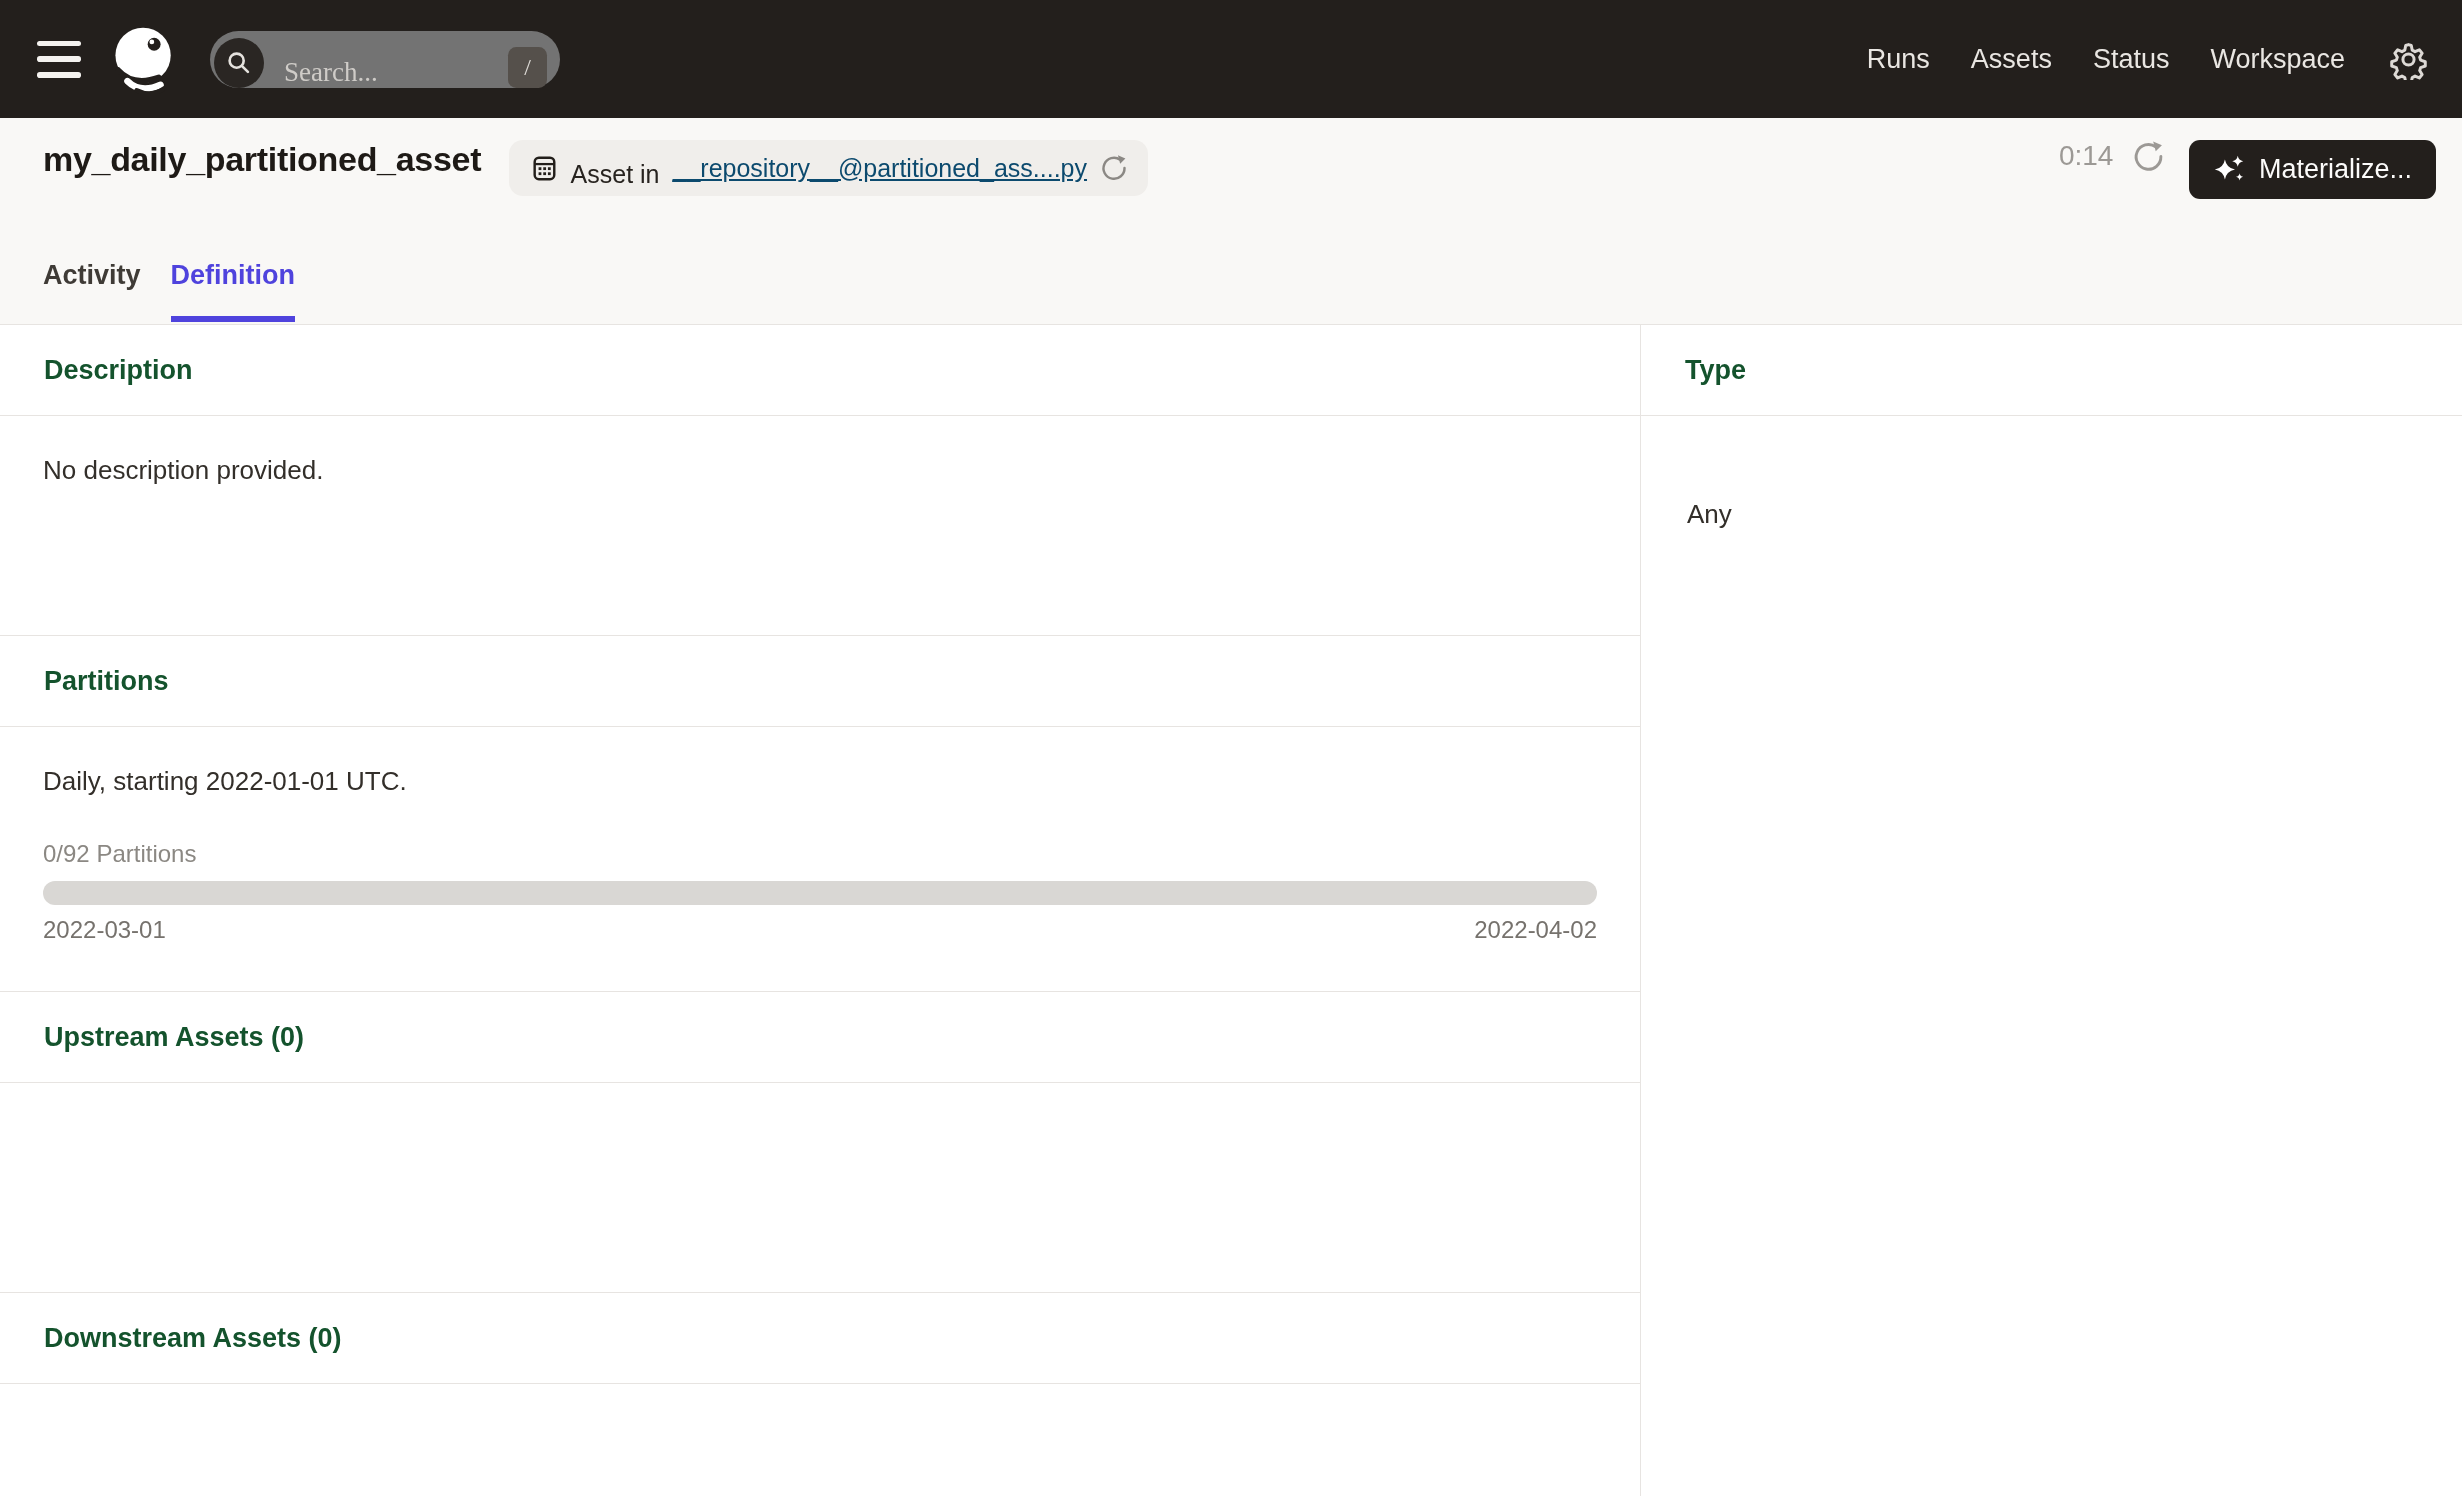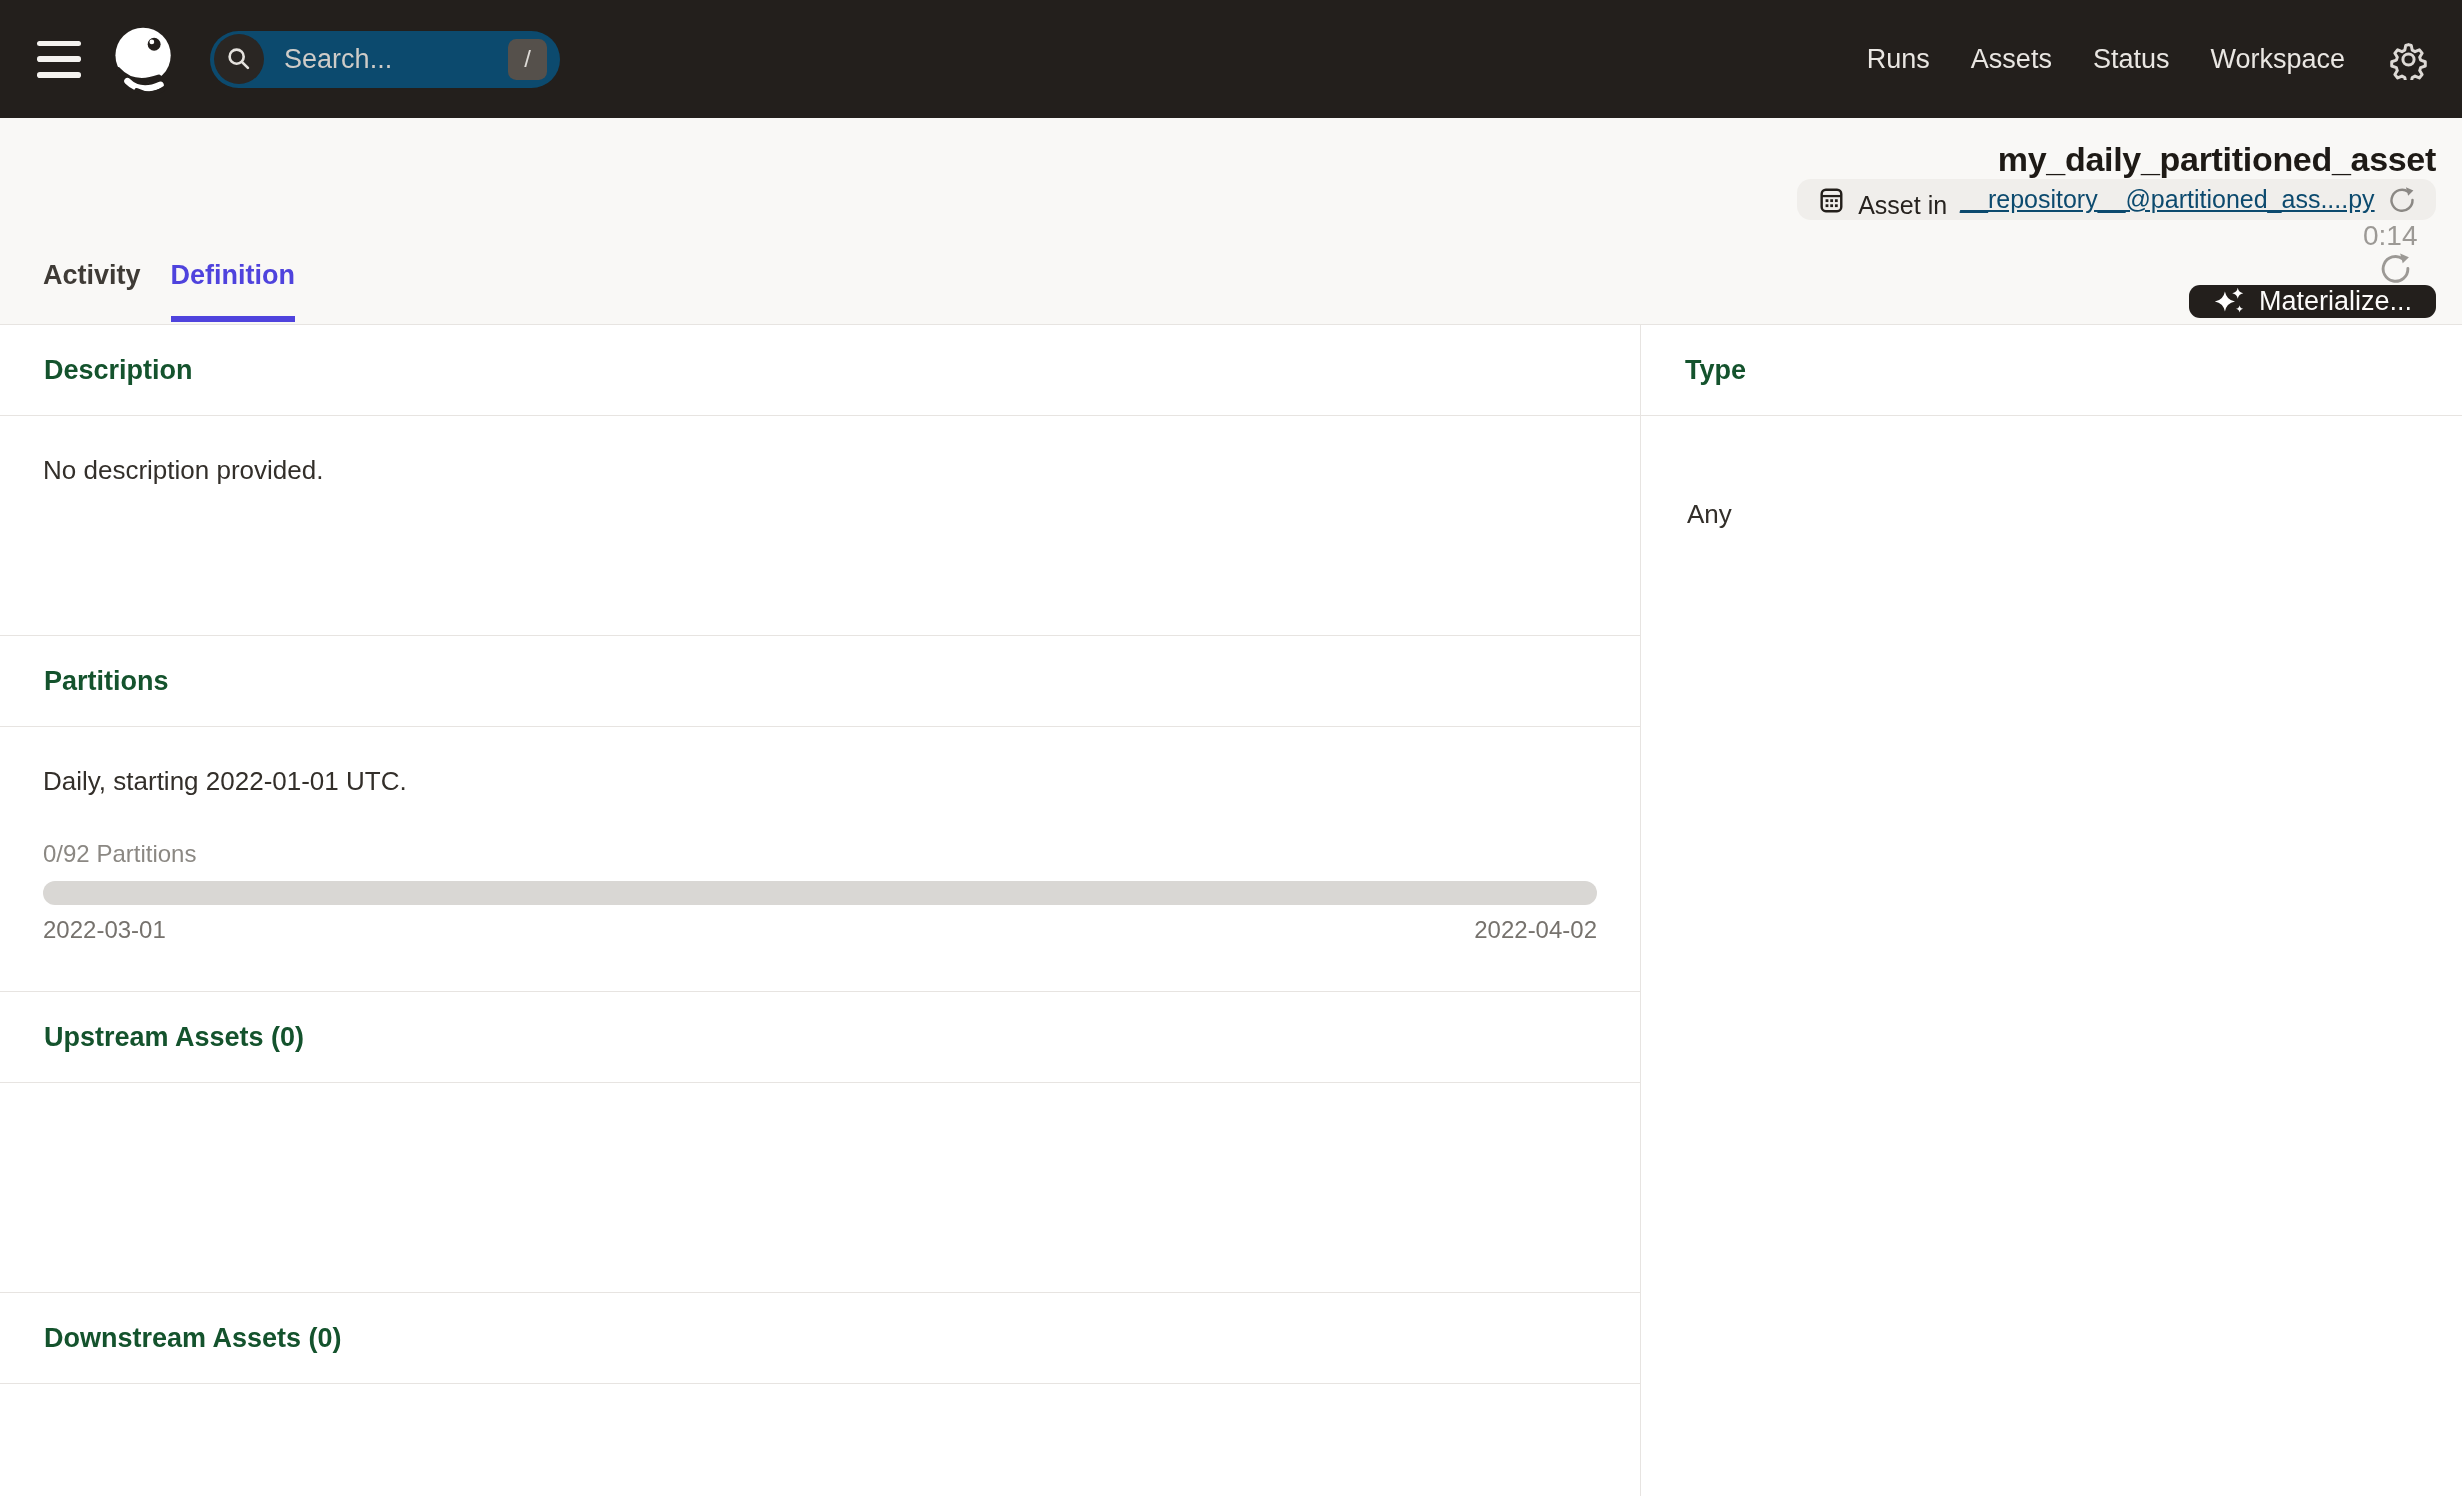--- a/index.html
+++ b/index.html
@@ -6,36 +6,36 @@
   html,body { overflow:hidden; background:#fff; }
   body { font-family:"Liberation Sans","DejaVu Sans",sans-serif; }
   .page { width:2462px; height:1497px; position:relative; background:#fff; }
 
   
   .topnav { height:118px; background:#231F1C; display:flex; align-items:center; padding:0 33px 0 37px; }
   .hamburger { width:44px; height:37px; background:none; border:none; cursor:pointer;
                display:flex; flex-direction:column; justify-content:space-between; }
   .hamburger span { display:block; height:5.6px; border-radius:2.8px; background:#F4F2EF; }
   .logo { margin-left:28px; width:70px; height:70px; flex:0 0 auto; }
-  .search { margin-left:31px; width:350px; height:57px; border-radius:29px; background:#0c4a6e;
-            display:flex; align-items:center; padding:0 13px 0 3.7px; }
+  .search { margin-left:31px; width:350px; height:57px; border-radius:29px; background:#737373;
+            display:flex; align-items:flex-end; padding:0 13px 0 3.7px;font-family:Liberation Serif, serif; }
   .search-circle { width:50px; height:50px; border-radius:50%; background:#2A2623;
                    display:flex; align-items:center; justify-content:center; flex:0 0 auto; }
   .search input { flex:1; min-width:0; background:transparent; border:none; outline:none;
                   margin-left:20.4px; font-size:27px; color:#ECE9E5; font-family:inherit; }
   .search input::placeholder { color:#CFCCC8; opacity:1; }
   .kbd { width:39px; height:41px; border-radius:8.3px; background:#55504B; color:#DEDBD7;
          font-size:24px; display:flex; align-items:center; justify-content:center; }
   .topnav nav { margin-left:auto; display:flex; align-items:center; gap:41px; }
   .topnav nav a { color:#E9E6E2; font-size:27px; font-weight:500; text-decoration:none; cursor:pointer; }
   .gearbtn { background:none; border:none; margin-left:43px; cursor:pointer; line-height:0; }
 
   
   .pagehead { height:207px; background:#F9F8F6; border-bottom:1.9px solid #E7E4E1; padding-top:22px; }
-  .titlerow { height:89px; display:flex; align-items:flex-end; padding:0 26px 0 43px;flex-direction:column; }
+  .titlerow { height:89px; display:flex; align-items:flex-start; padding:0 26px 0 43px; }
   .titlerow h1 { font-size:34px; font-weight:700; color:#1E1A16; letter-spacing:-0.3px; }
   .badge { margin-left:28px; height:56px; background:#F0EEEB; border-radius:14px;
            display:flex; align-items:center; padding:0 20.4px; gap:13px; }
   .badge .prefix { font-size:25px; color:#27231F;margin-top:12px; }
   .badgelink { font-size:25px; color:#0c4a6e; text-decoration:underline; cursor:pointer; }
   .iconbtn { background:none; border:none; cursor:pointer; line-height:0; }
   .spacer { flex:1; }
   .timer { font-size:28px; color:#9C9995; margin-right:18.5px; }
   .refreshbtn { margin-right:24px; }
   .materialize { height:59px; background:#231F1C; color:#FCFBFA; border:none; border-radius:11px;

